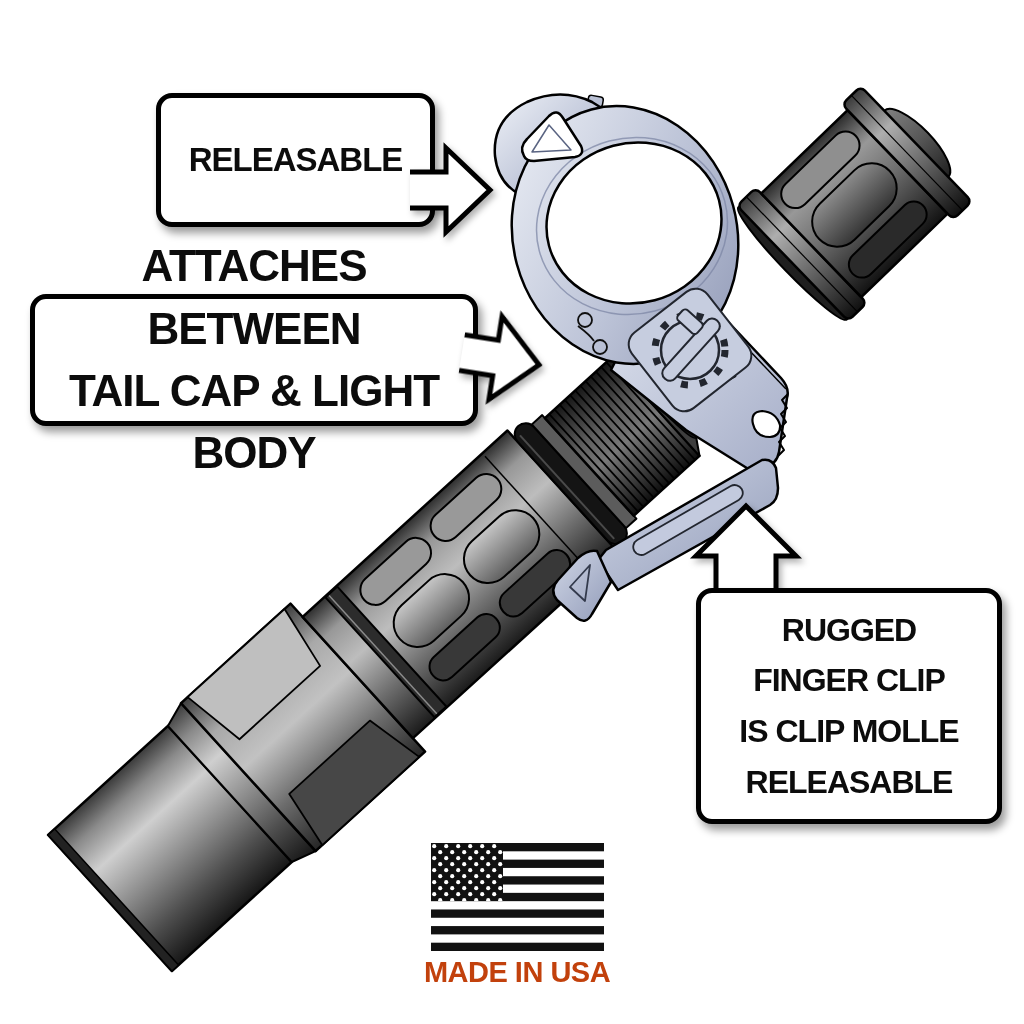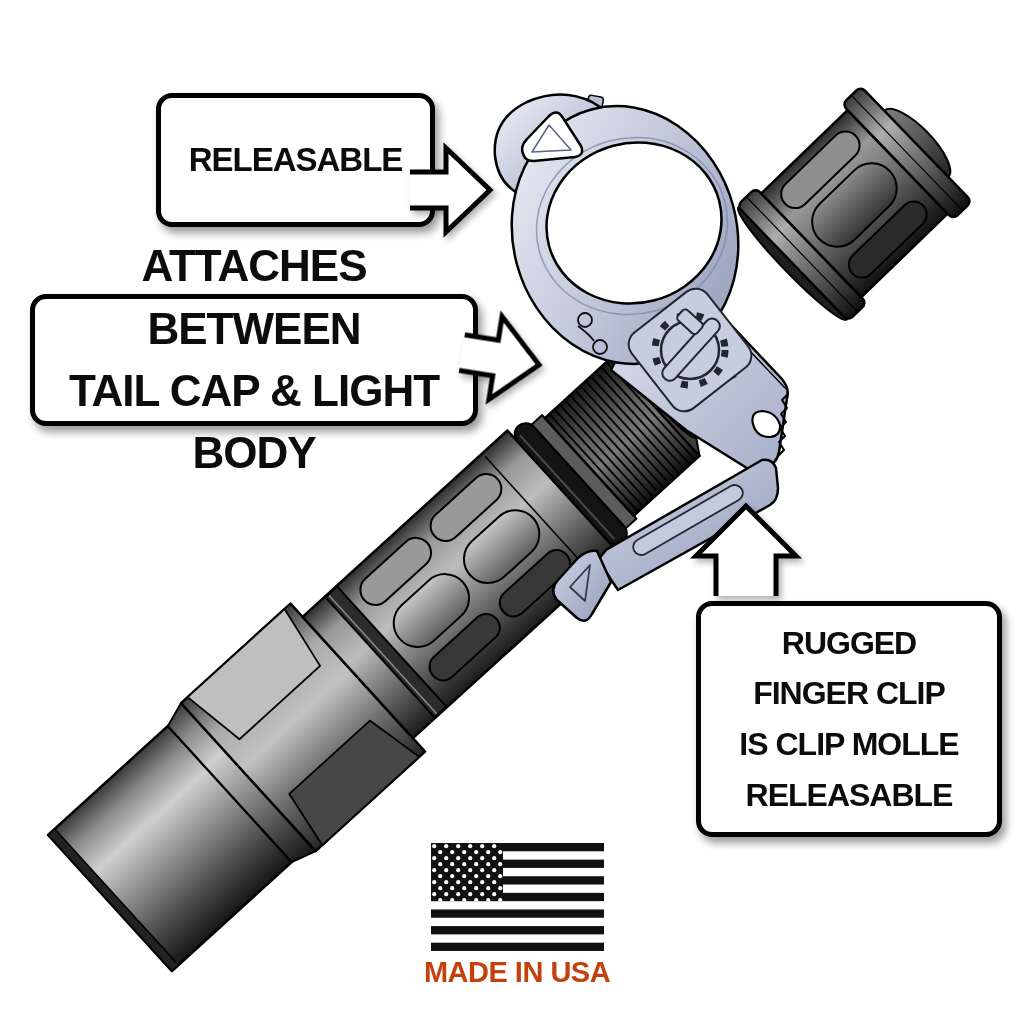--- a/index.html
+++ b/index.html
@@ -5,21 +5,21 @@
   html,body{margin:0;padding:0;background:#fff;}
   .canvas{position:relative;width:1024px;height:1024px;background:#fff;overflow:hidden;
           font-family:"Liberation Sans","DejaVu Sans",sans-serif;}
   .scene{position:absolute;left:0;top:0;}
   .callout{position:absolute;background:#fff;border:5px solid #000;border-radius:16px;
            box-shadow:4px 6px 9px rgba(0,0,0,.40);display:flex;flex-direction:column;
            justify-content:center;align-items:center;text-align:center;font-weight:bold;
            color:#0c0c0c;letter-spacing:-1px;line-height:1.42;}
   .c1{font-size:33px;}
   .c2{font-size:44px;}
-  .c3{font-size:32px;line-height:1.58;margin-top:13px;}
+  .c3{font-size:32px;line-height:1.58;}
   .arrow{position:absolute;overflow:visible;filter:drop-shadow(3px 4px 3px rgba(0,0,0,.30));}
   .usa{position:absolute;left:413px;top:843px;width:208px;display:flex;flex-direction:column;
        align-items:center;}
   .usa-label{margin-top:5px;font-weight:bold;font-size:29px;color:#c2410c;letter-spacing:-0.5px;
              white-space:nowrap;}
 </style>
 </head>
 <body>
 
 <div class="canvas">

